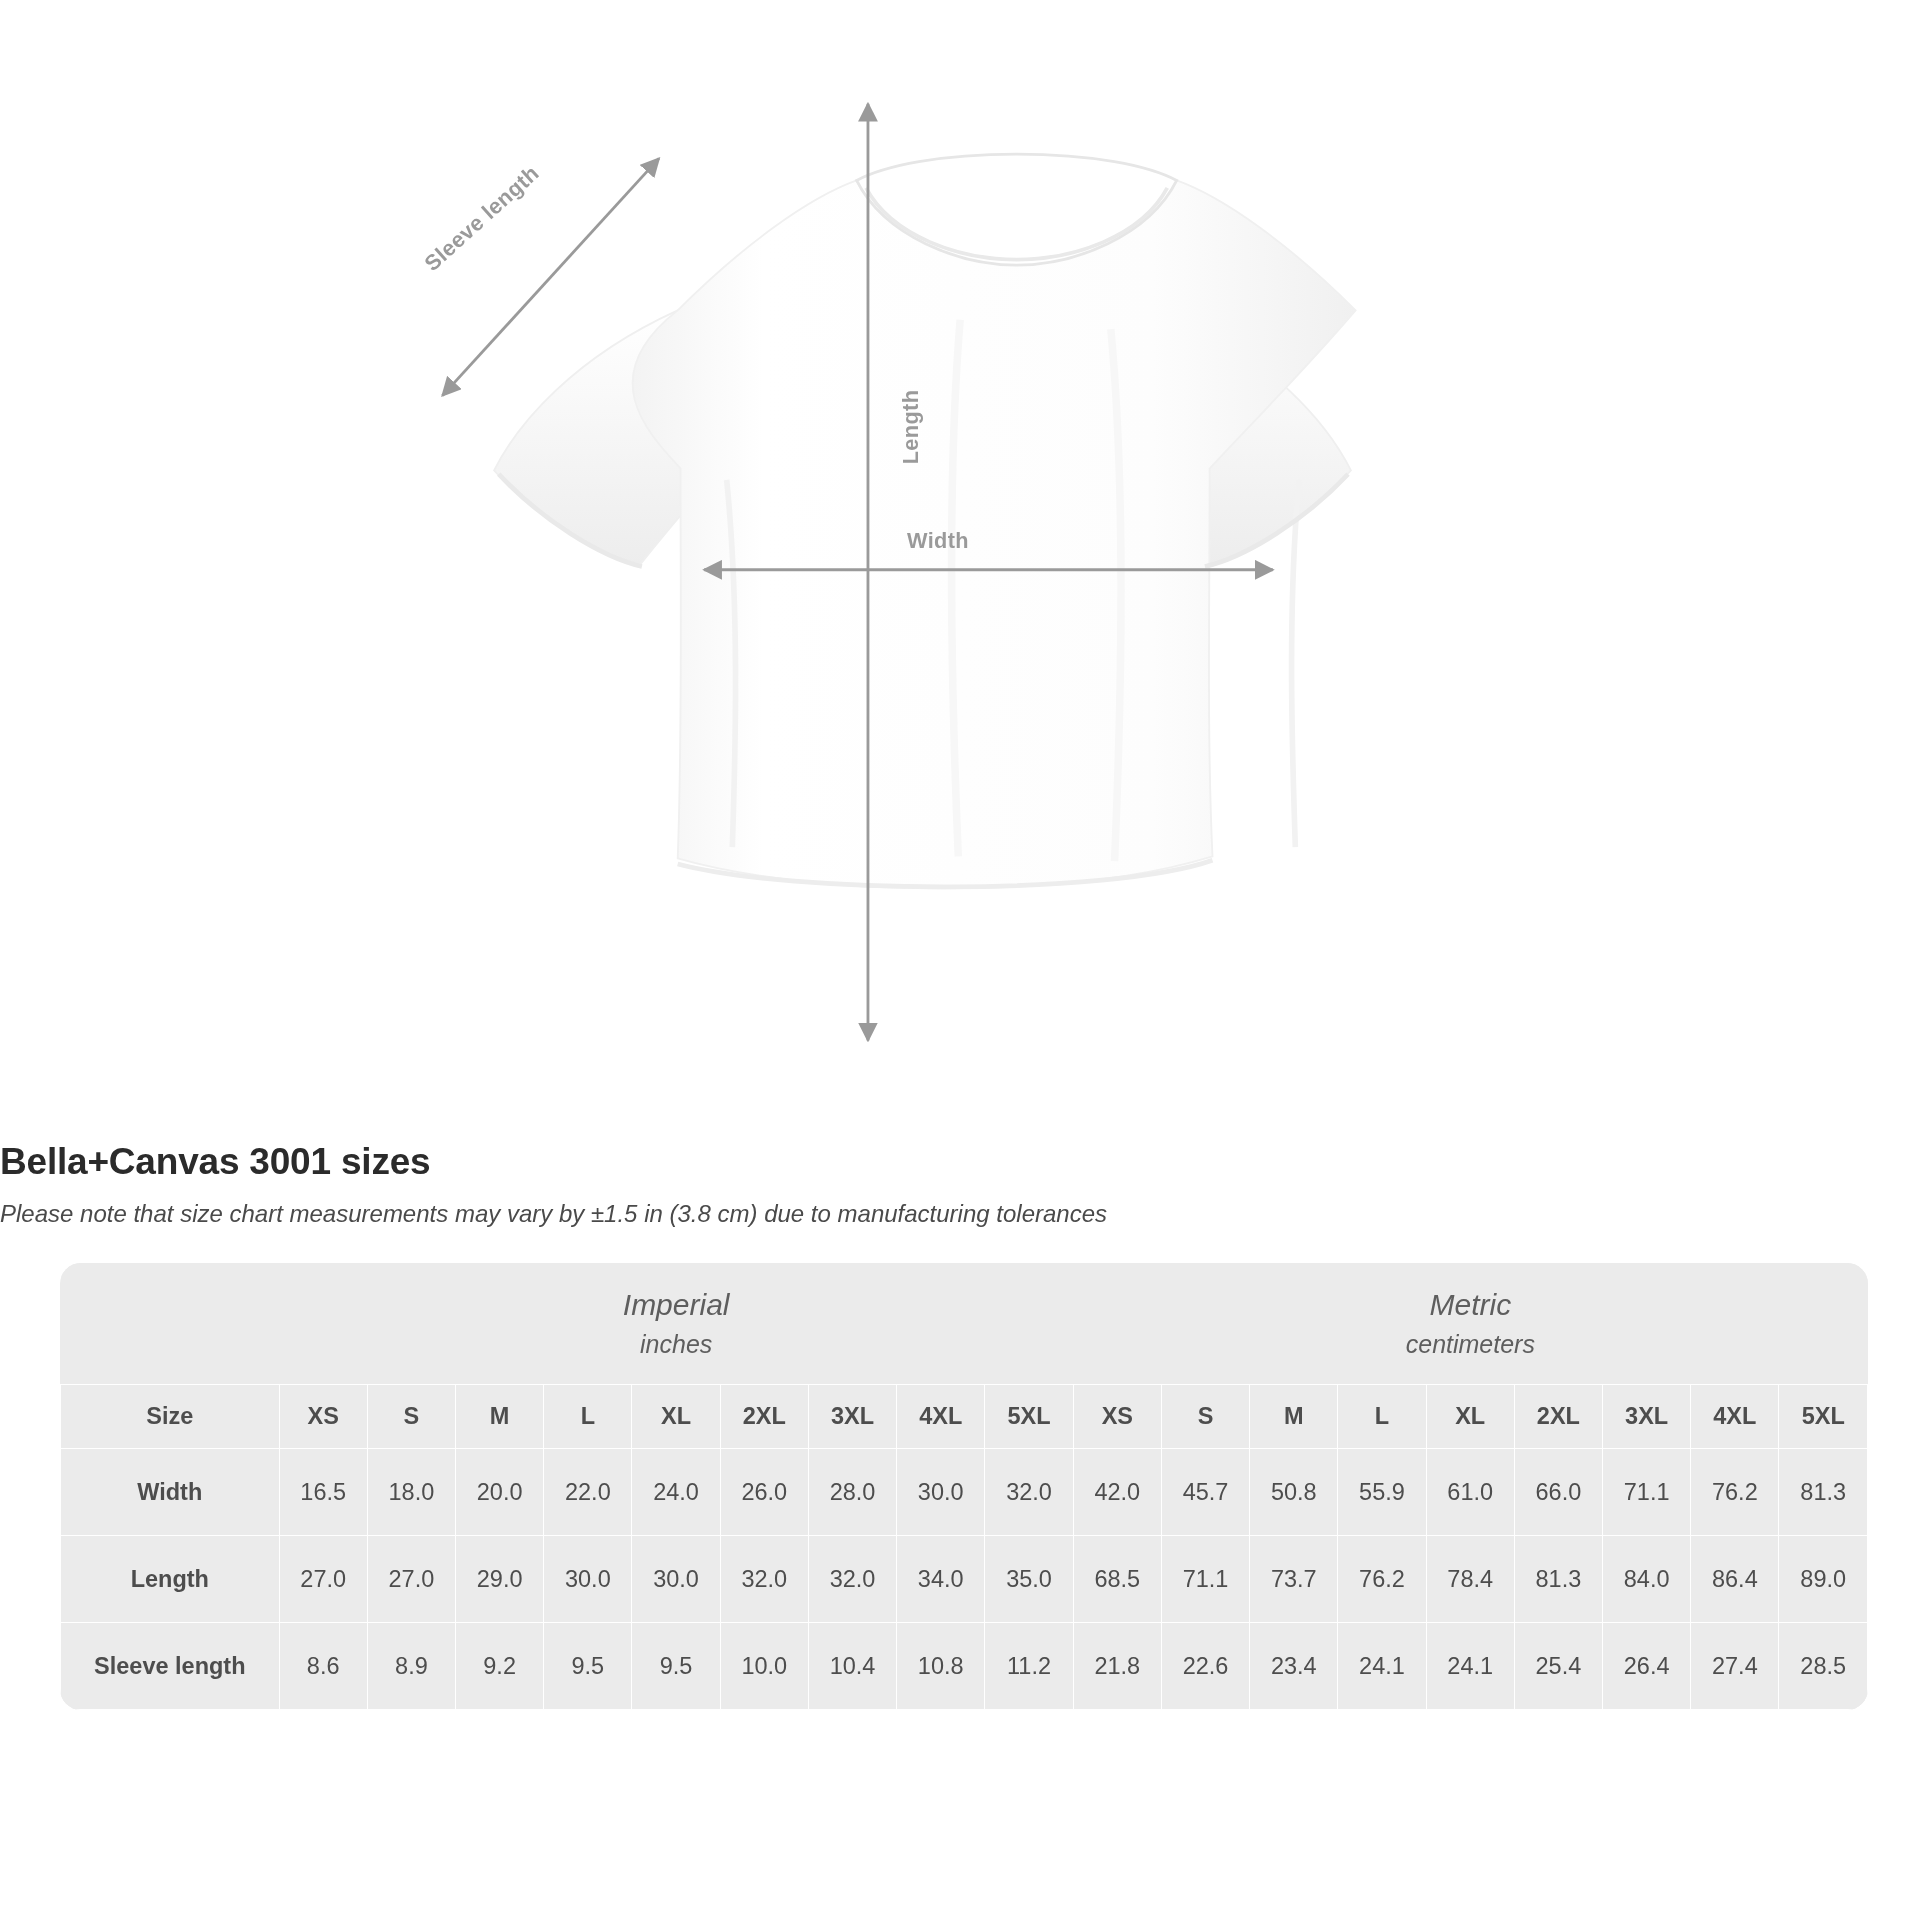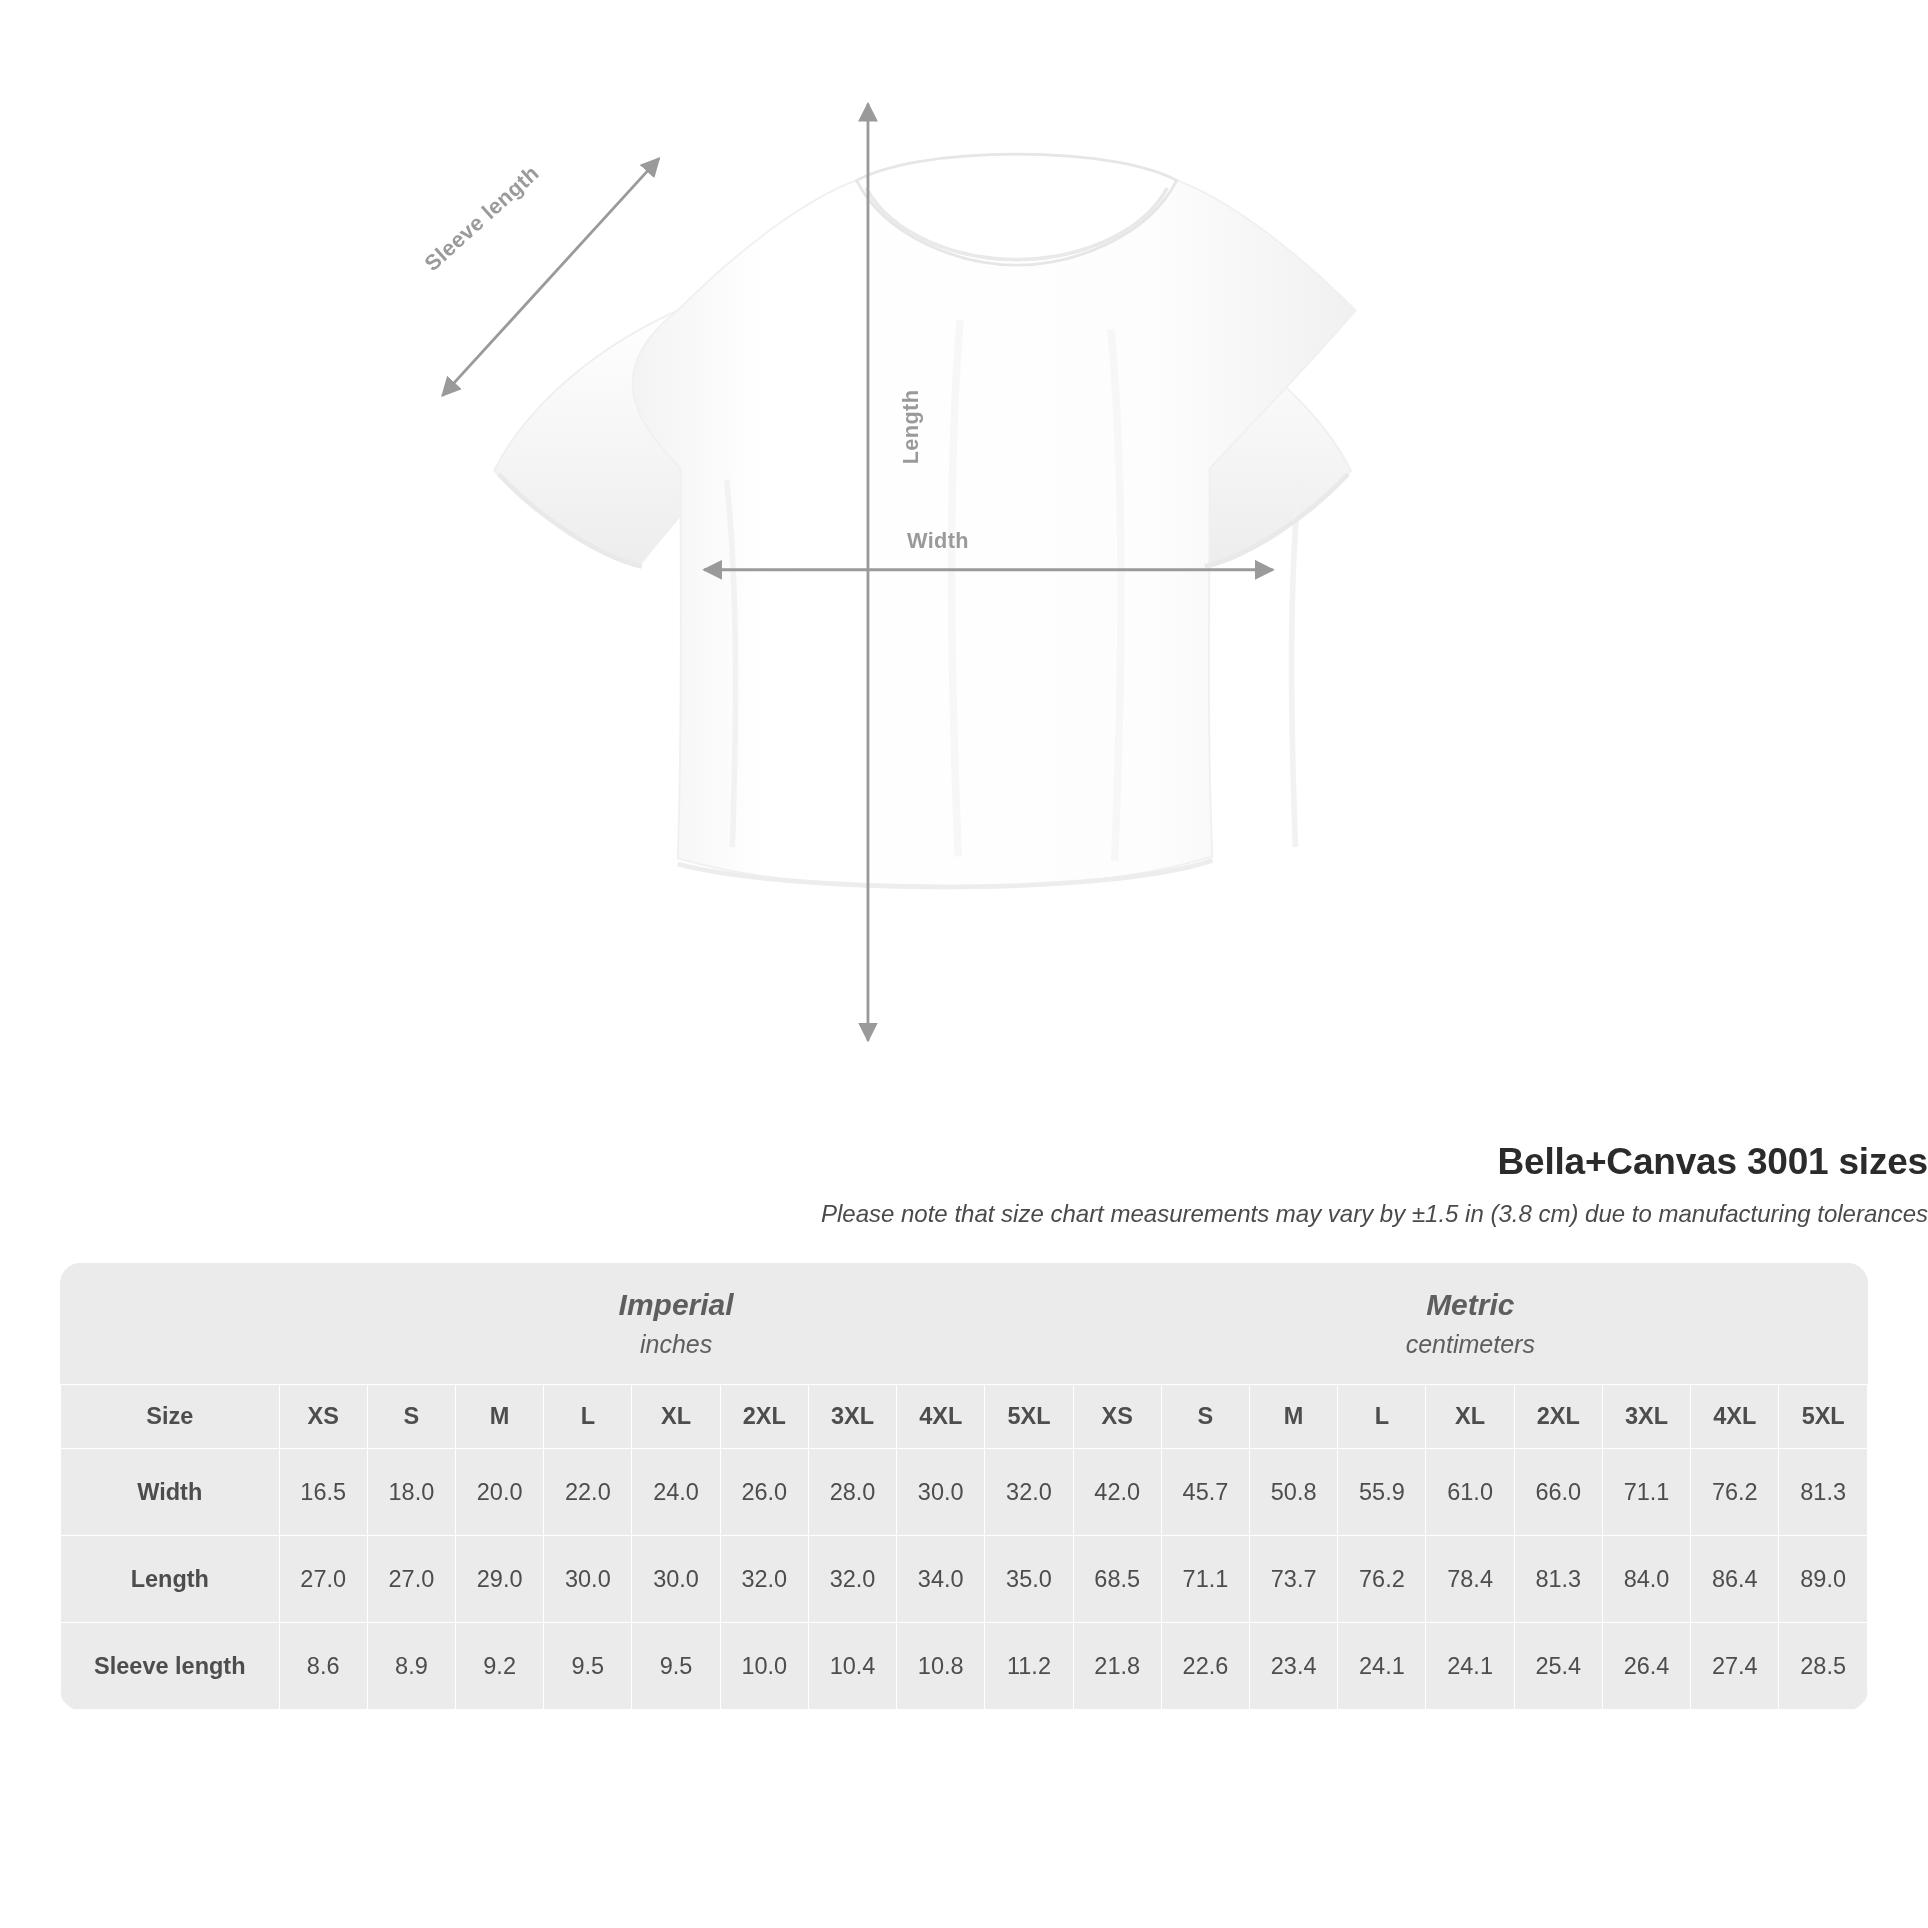--- a/index.html
+++ b/index.html
@@ -53,21 +53,21 @@
     transform: rotate(-90deg);
     transform-origin: center center;
   }
   .label-width {
     left: 907px;
     top: 528px;
   }
 
   
   .title-block {
-    text-align: right;
+    text-align: left;
     margin-top: 24.5px;
   }
   .chart-title {
     font-size: 37px;
     font-weight: bold;
     color: #2b2b2b;
     letter-spacing: -0.2px;
   }
   .chart-note {
     margin-top: 17px;
@@ -98,21 +98,21 @@
     padding: 0;
   }
   
   .unit-cell {
     height: 122px;
     background: #ebebeb !important;
     border: none !important;
   }
   .unit-name {
     font-size: 30px;
-    font-weight: bold;
+    font-weight: normal;
     font-style: italic;
     color: #5e5e5e;
   }
   .unit-sub {
     margin-top: 7.5px;
     font-size: 25px;
     font-style: italic;
     color: #5e5e5e;
   }
   .corner-cell {

